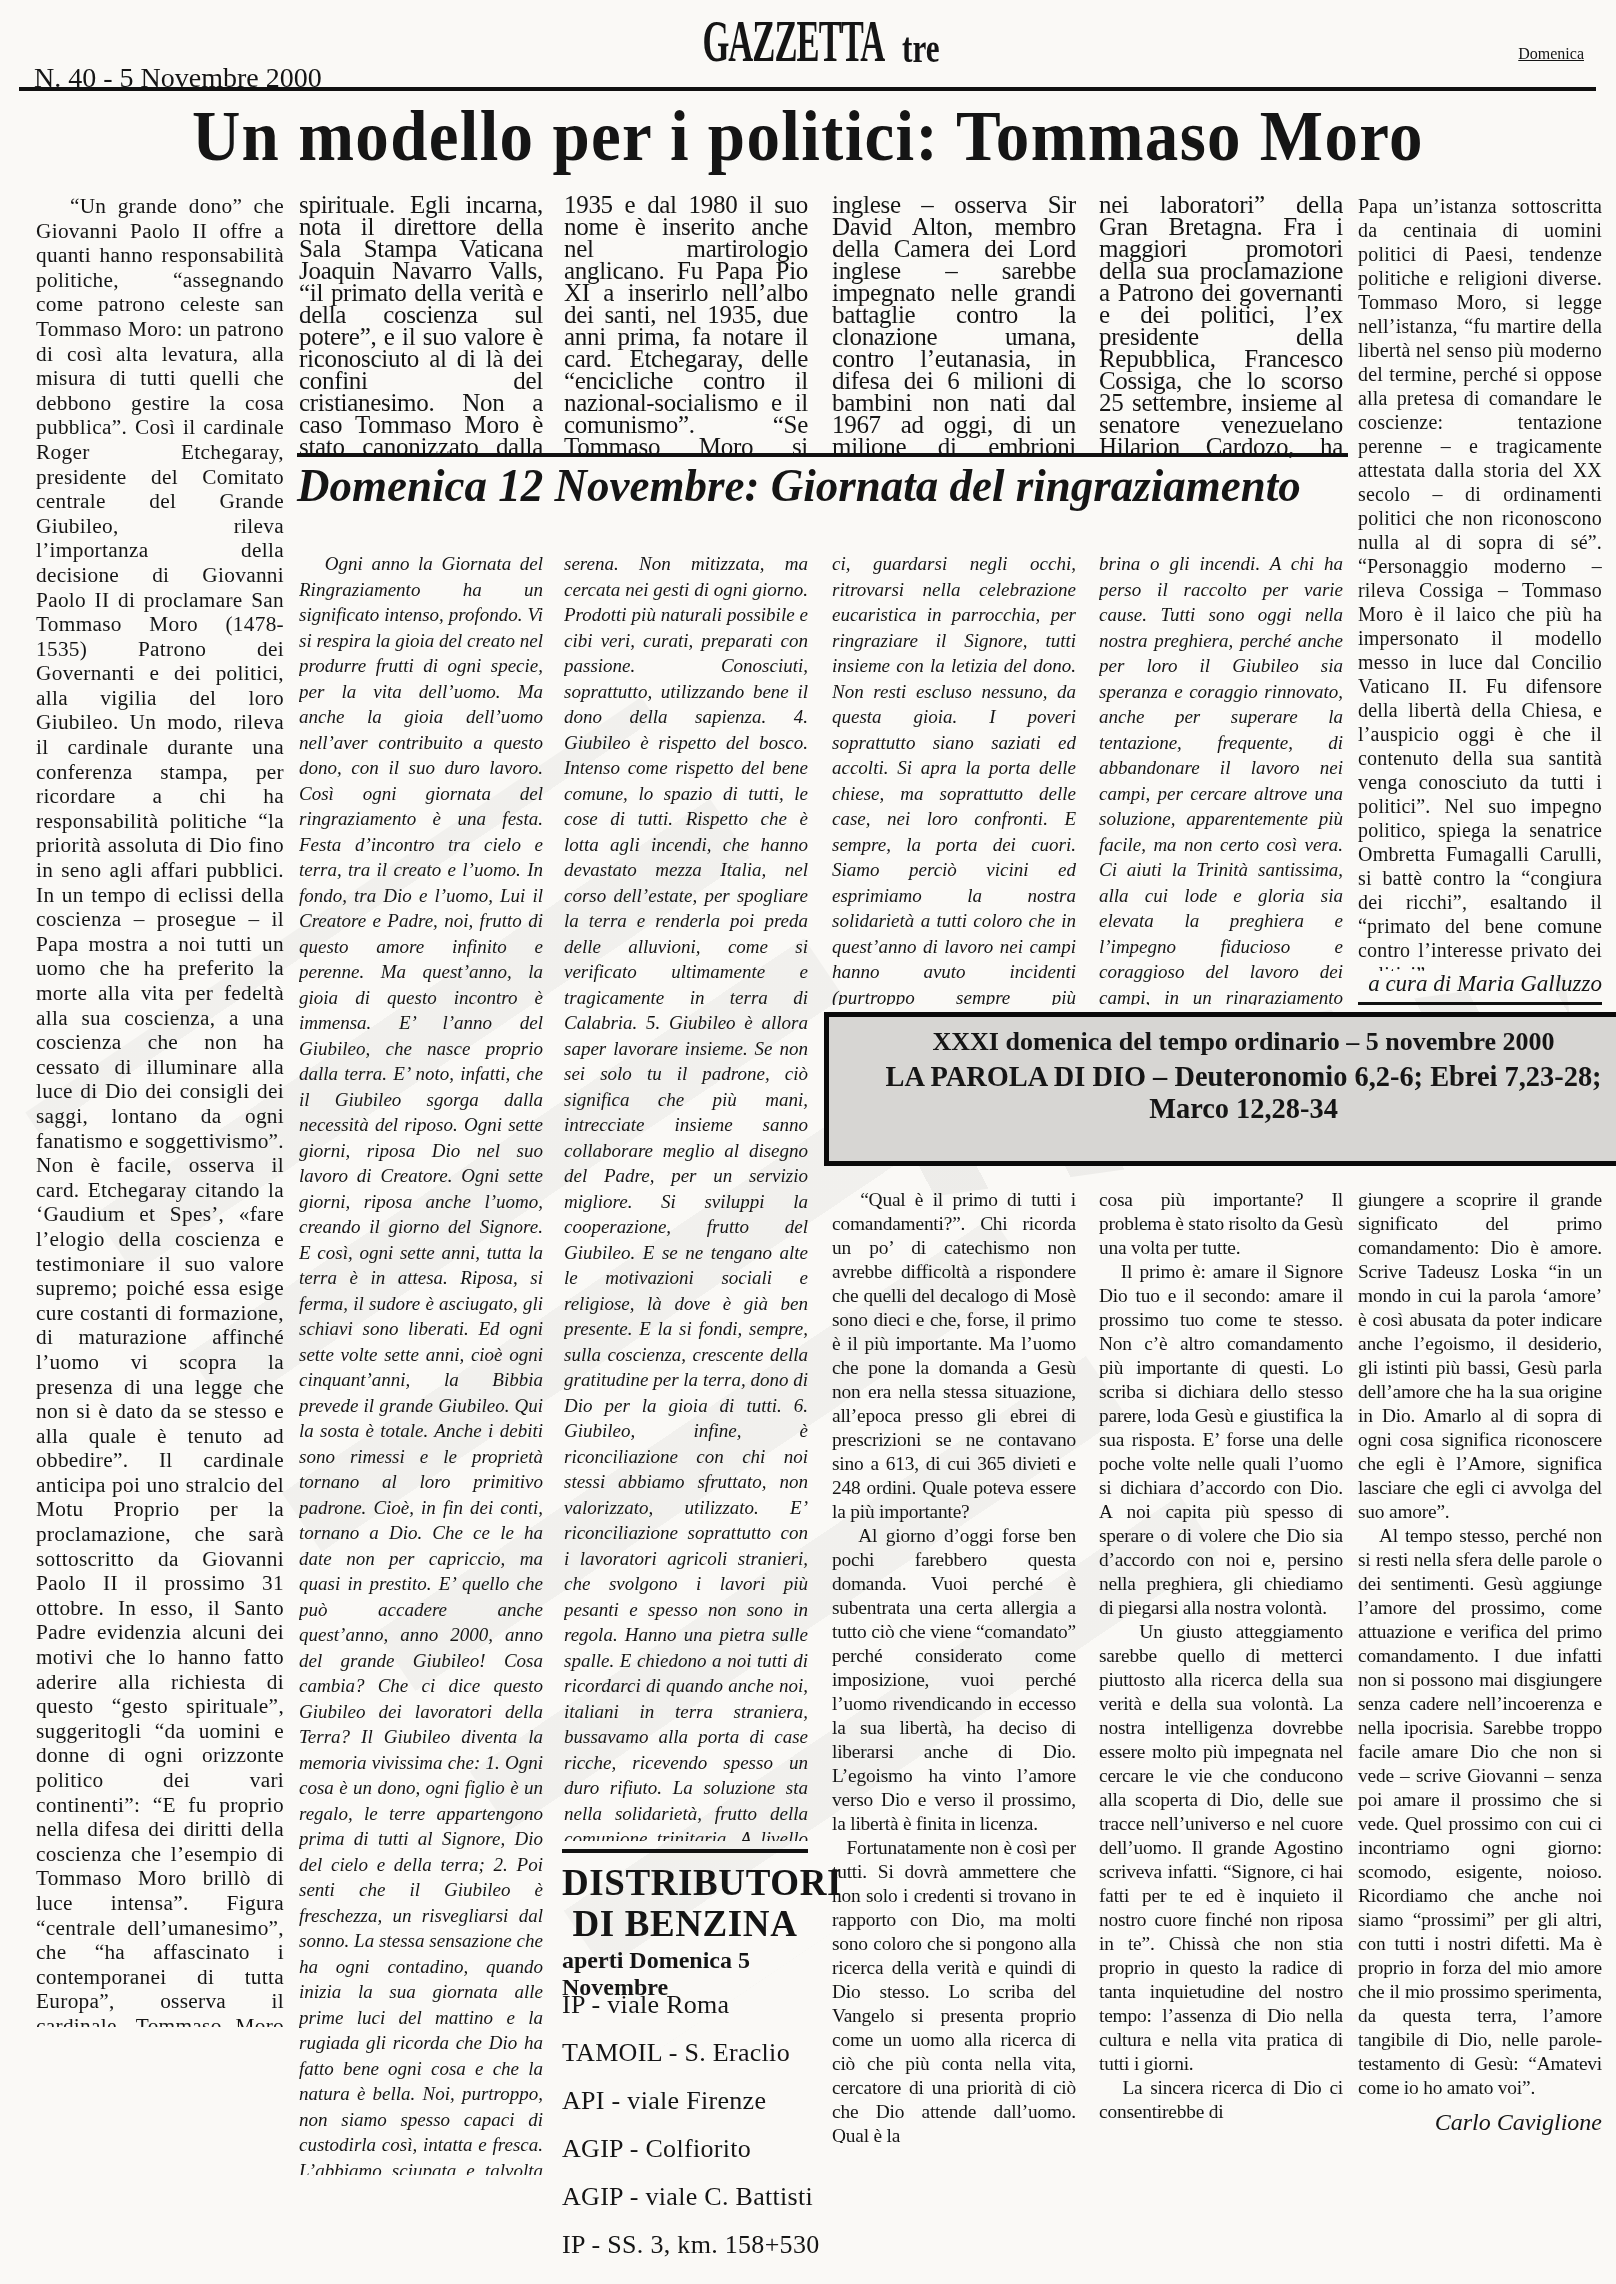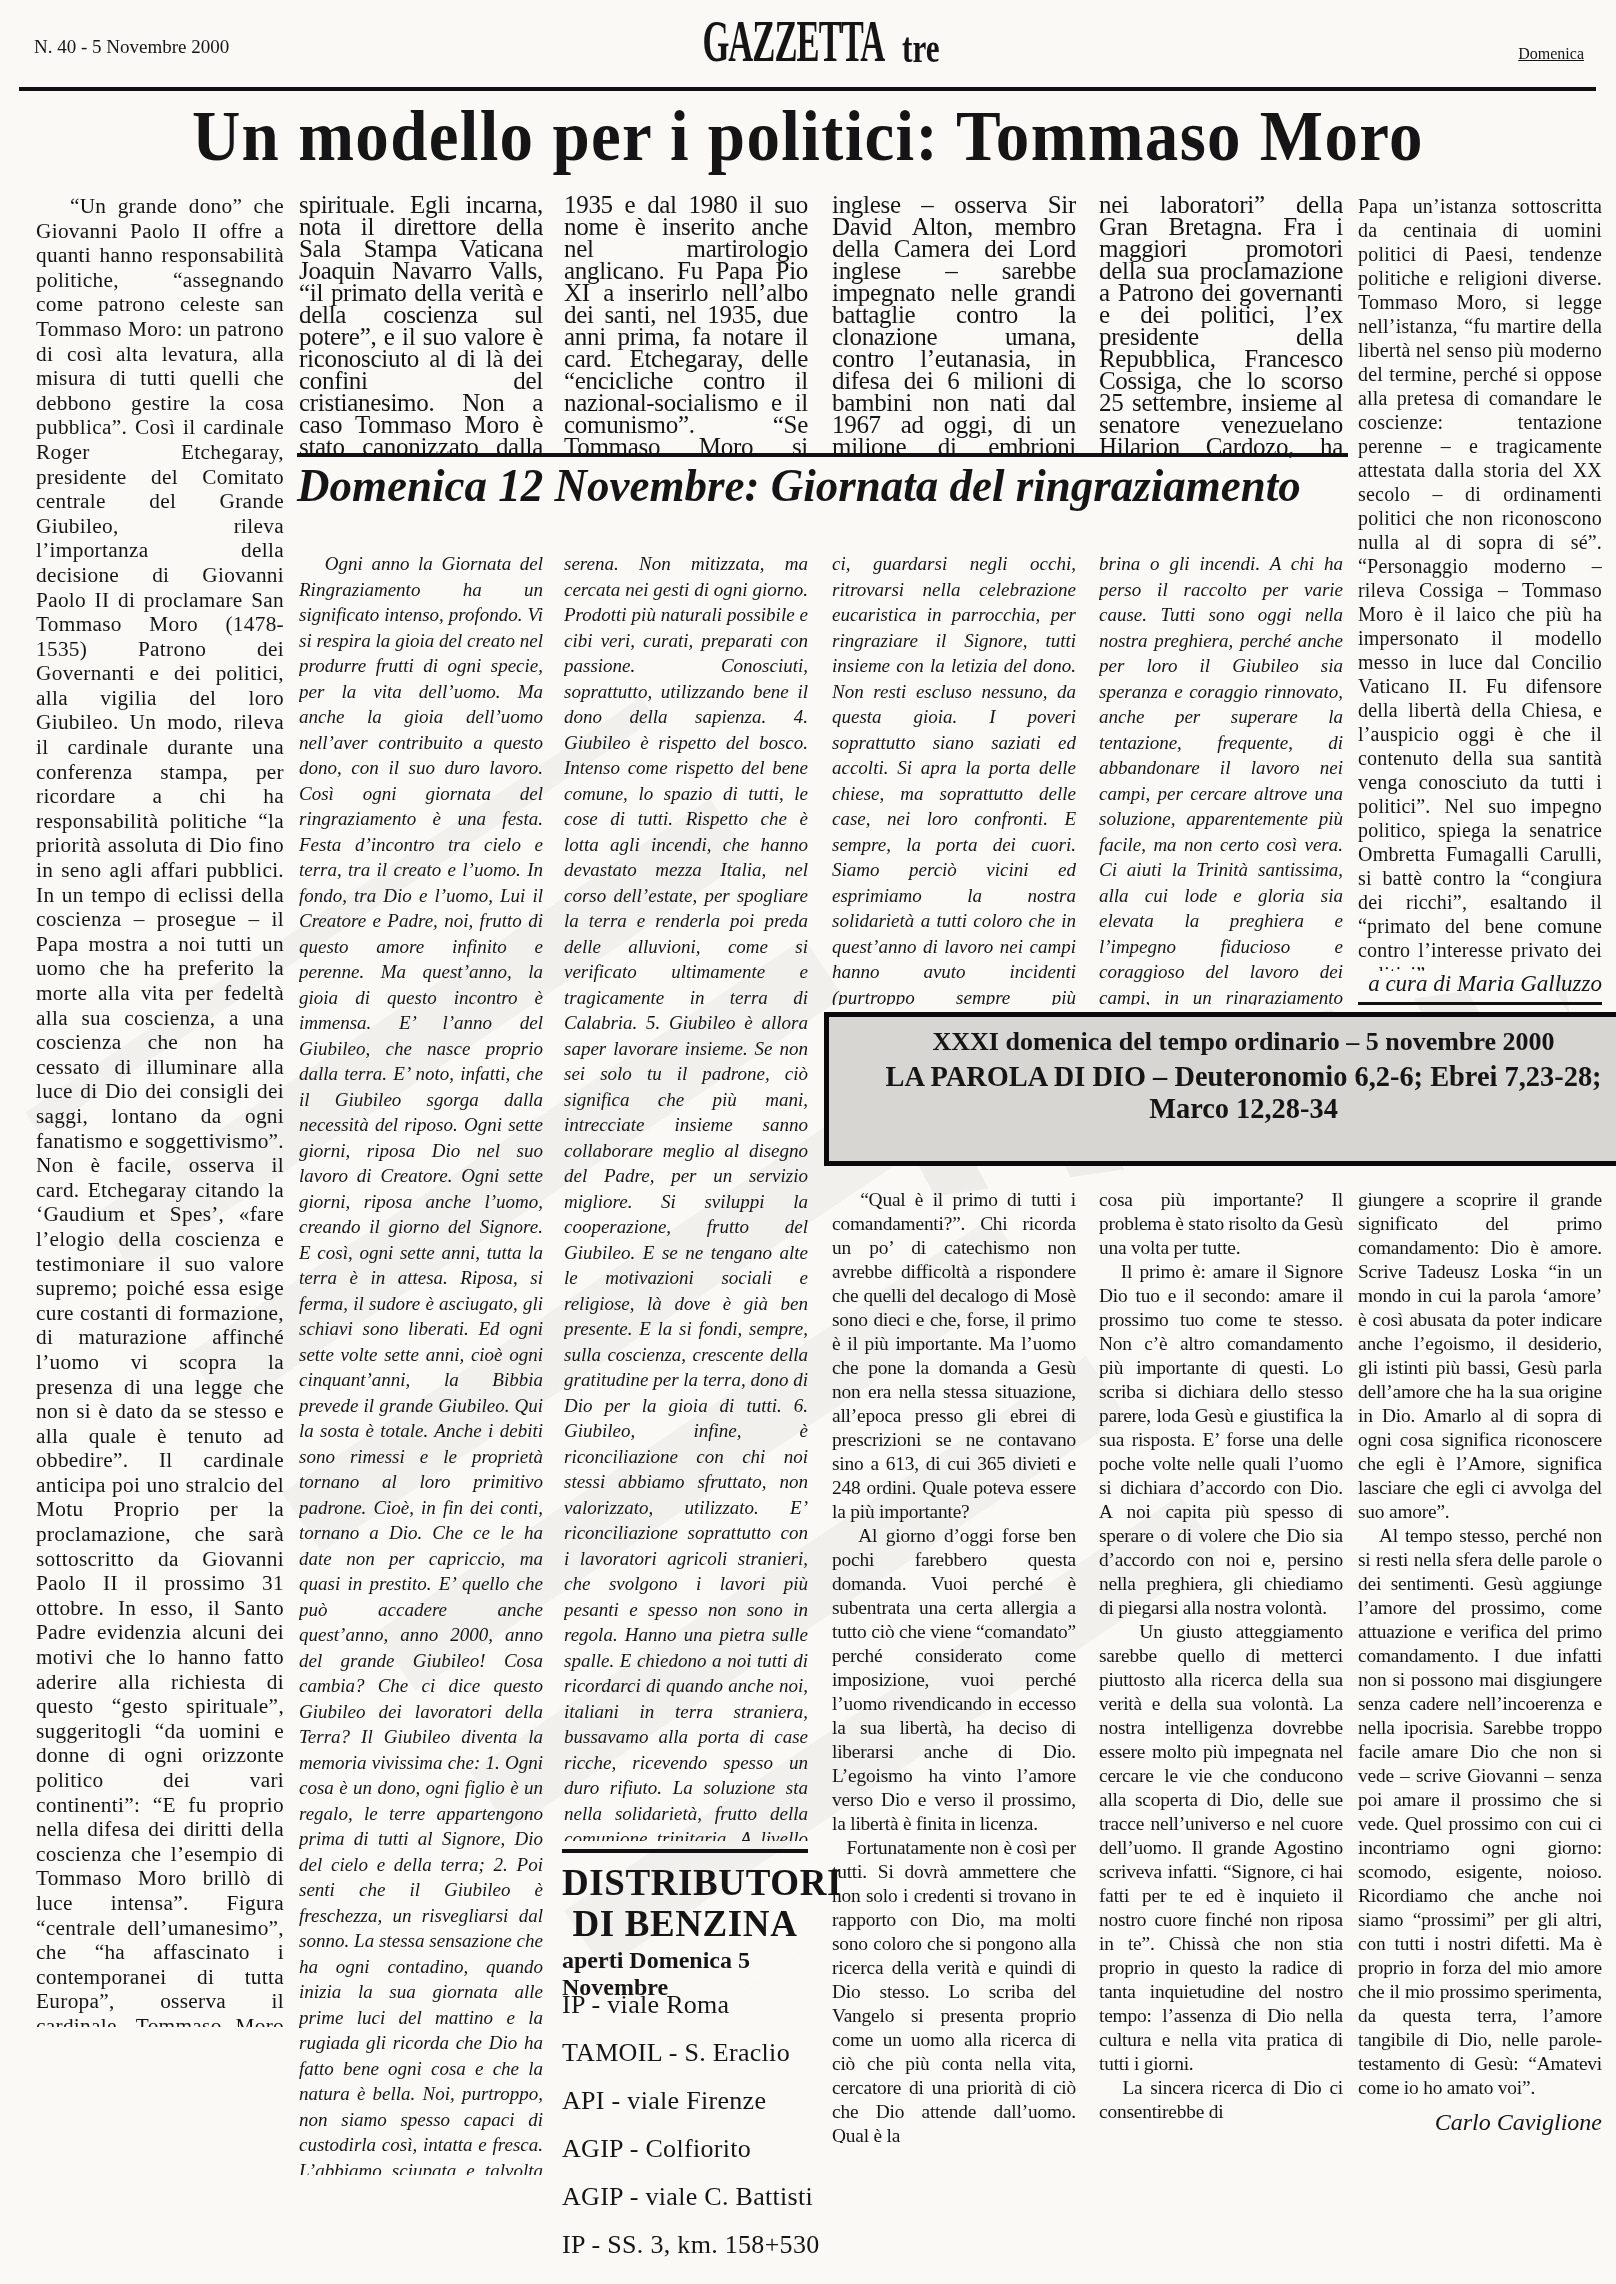--- a/index.html
+++ b/index.html
@@ -1,21 +1,21 @@
 <!DOCTYPE html>
 <html style="font-size:10.3px"><head>
 <meta charset="utf-8">
 <style>
   html,body{margin:0;padding:0;background:#888;}
   .page{position:relative;width:1616px;height:2284px;margin:0 auto;background:#faf9f6;color:#151515;
         font-family:"Liberation Serif","DejaVu Serif",serif;overflow:hidden;}
   .abs{position:absolute;}
   .rule{position:absolute;background:#111;}
   
-  .issue{left:34px;top:36px;font-size:19px;}
+  .issue{left:34px;top:62px;font-size:28px;}
   .day{left:1416px;top:45px;width:168px;text-align:right;font-size:16px;text-decoration:underline;}
   .masthead{left:0;top:19.4px;width:1616px;text-align:center;}
   .masthead .gaz{display:inline-block;font-weight:bold;font-size:48px;transform:scale(.72,1.22);transform-origin:center bottom;letter-spacing:-1.3px;}
   .masthead .tre{display:inline-block;font-weight:bold;font-size:39px;transform:scale(.8,1.1);transform-origin:left bottom;margin-left:-18px;}
   .header-rule{left:19.4px;top:87px;width:1577px;height:3.9px;}
   
   .main-headline{left:19.4px;top:94px;width:1577px;text-align:center;font-size:67px;font-weight:bold;letter-spacing:1.3px;transform:scaleY(1.08);transform-origin:top;}
   
   .col{position:absolute;text-align:justify;overflow:hidden;white-space:pre-wrap;}
   .wide{font-size:21.3px;line-height:24.6px;letter-spacing:0.3px;}

